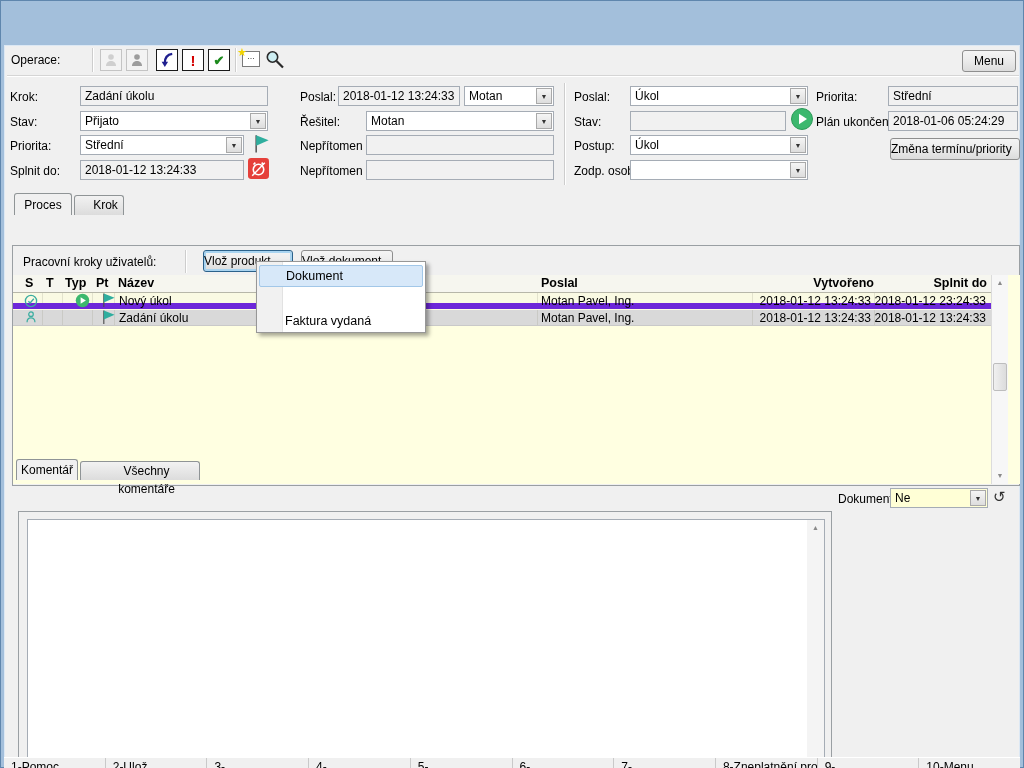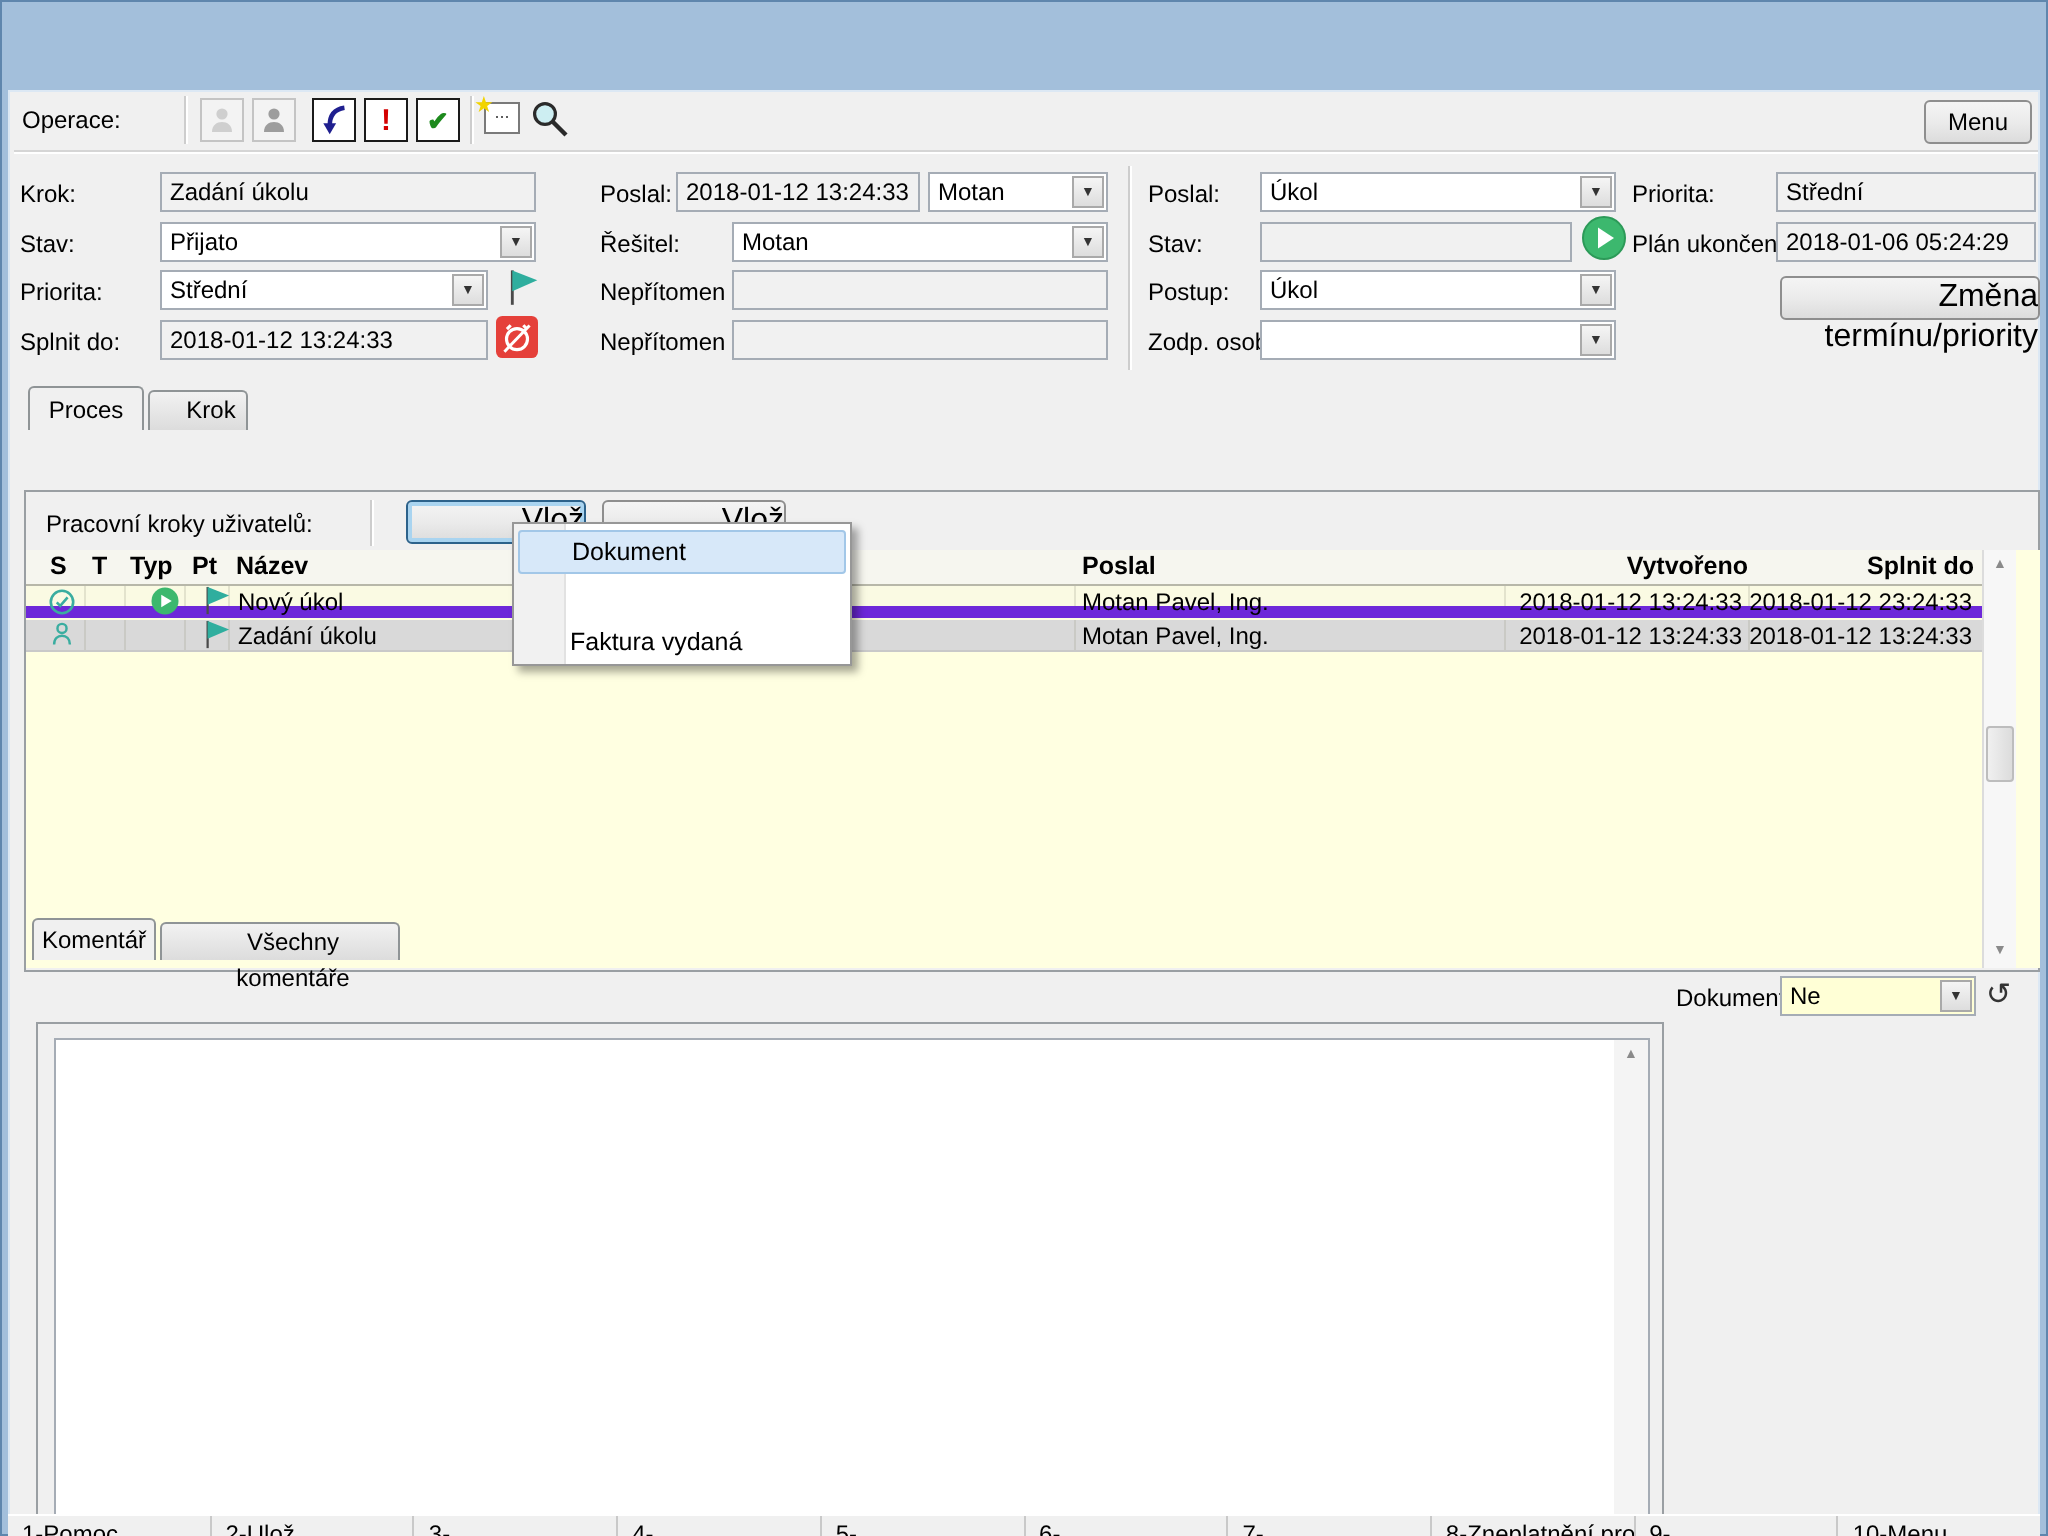--- a/index.html
+++ b/index.html
@@ -53,21 +53,21 @@
   
   .tab { border:1px solid #8f9496; border-bottom:none; border-radius:3px 3px 0 0;
          text-align:center; font-size:12px; }
   .tab.active { background:#f0f0f0; z-index:4; }
   .tab.inactive { background:linear-gradient(#f2f2f2,#dcdcdc); z-index:2;padding-left:13px; }
 
   
   #main-panel { left:8px; top:200px; width:1008px; height:241px; background:#f0f0f0;
                 border:1px solid #9a9fa3; z-index:1; }
   .push-btn { height:22px; background:linear-gradient(#f4f4f4,#ebebeb 50%,#dcdcdc);
-              border:1px solid #8e8e8e; border-radius:3px; text-align:right; line-height:20px; font-size:16px; }
+              border:1px solid #8e8e8e; border-radius:3px; text-align:left; line-height:20px; font-size:12px; }
   .push-btn.focused { border:1px solid #2c628b; box-shadow:0 0 0 2px #a9d4f0 inset; }
 
   #table-area { left:0px; top:29px; width:978px; height:209px; background:#ffffe1; overflow:hidden; }
   #thead { left:0; top:0; width:978px; height:18px; background:#f6f6ef; border-bottom:1px solid #b7b7a9;
            font-weight:bold; font-size:12.5px; }
   .hcell { position:absolute; top:1px; }
   .trow { left:0; width:978px; height:16px; font-size:12px; }
   .gline { position:absolute; top:0; bottom:0; width:1px; background:rgba(160,160,140,.25); }
 
   

